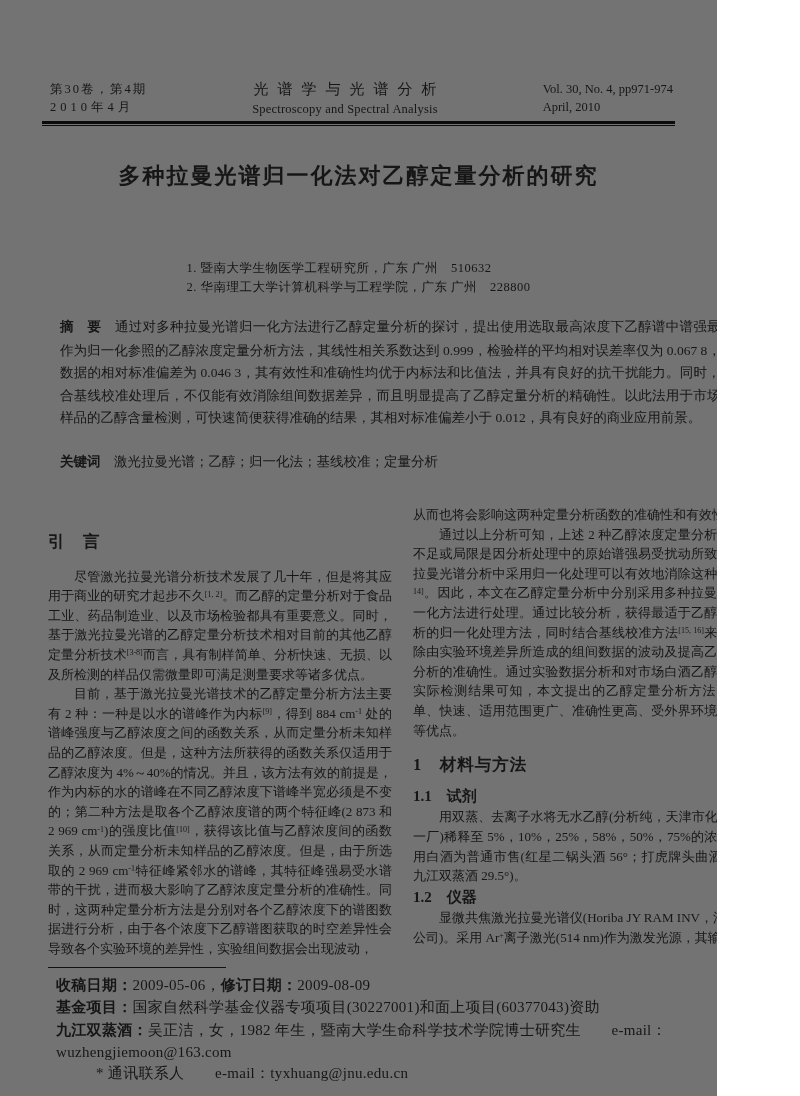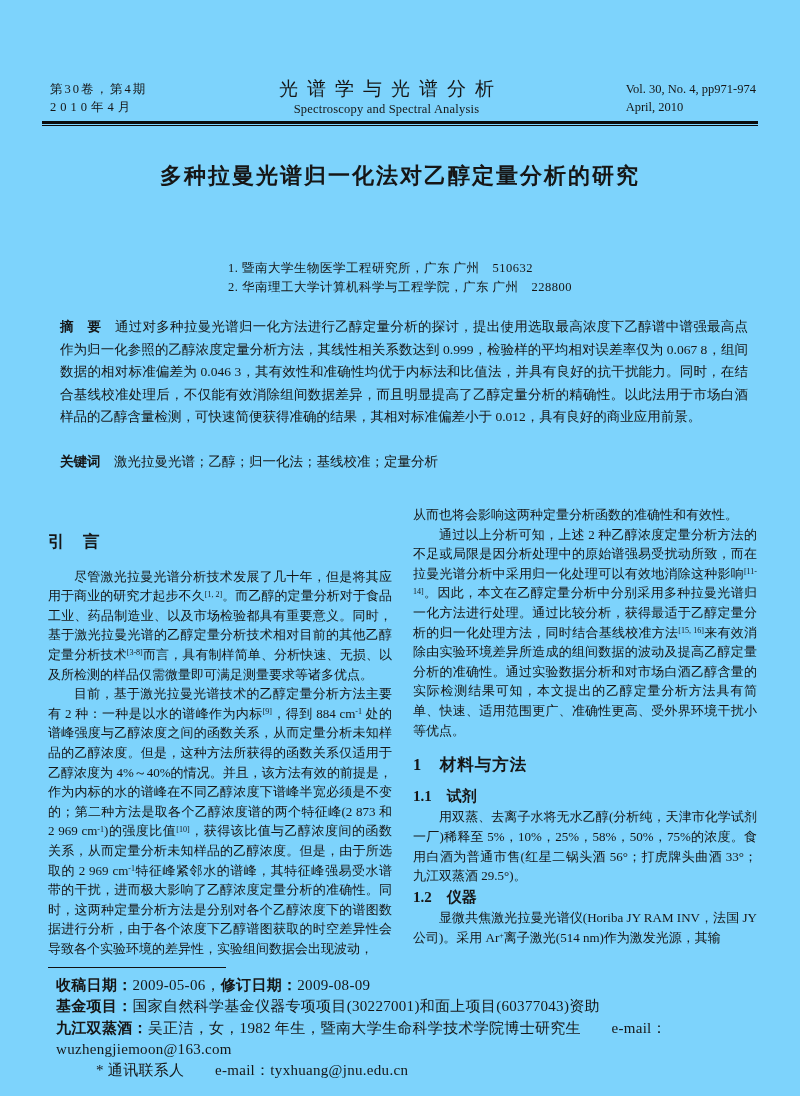--- a/index.html
+++ b/index.html
@@ -3,35 +3,35 @@
 <meta charset="utf-8">
 <style>
   * { box-sizing: border-box; }
   html, body { margin: 0; padding: 0; }
   body {
     width: 800px; height: 1096px;
     background: #ffffff;
     color: #161616;
     font-family: "Liberation Serif", "DejaVu Serif", serif;
   }
-  .page { position: relative; width: 800px; height: 1096px; overflow: hidden; background: #7dd3fc; }
+  .page { position: relative; width: 717px; height: 1096px; overflow: hidden; background: #737373; }
 
   sup { font-size: 0.62em; line-height: 0; vertical-align: baseline; position: relative; top: -0.45em; }
-  b { font-weight: bold; }
+  b { font-weight: bold; font-family: Liberation Mono, monospace; }
 
   
   .jheader {
     position: absolute; top: 80px; left: 50px; right: 44px;
     display: flex; justify-content: space-between; align-items: flex-start;
     font-size: 12.5px; line-height: 18px;
   }
   .jh-left .l1 { letter-spacing: 2px; }
   .jh-left .l2 { letter-spacing: 4px; }
   .jh-center { text-align: center; }
-  .jh-center .cn { font-size: 19px; letter-spacing: 9px; padding-left: 9px; }
+  .jh-center .cn { font-size: 15px; letter-spacing: 9px; padding-left: 9px; }
   .jh-center .en { font-size: 12.5px; margin-top: 2px; letter-spacing: 0.2px; }
   .jh-right { text-align: left; }
 
   .double-rule {
     position: absolute; top: 121px; left: 42px; right: 42px;
     height: 5px;
     border-top: 3px solid #0b0b0b;
     border-bottom: 1.5px solid #0b0b0b;
   }
 

